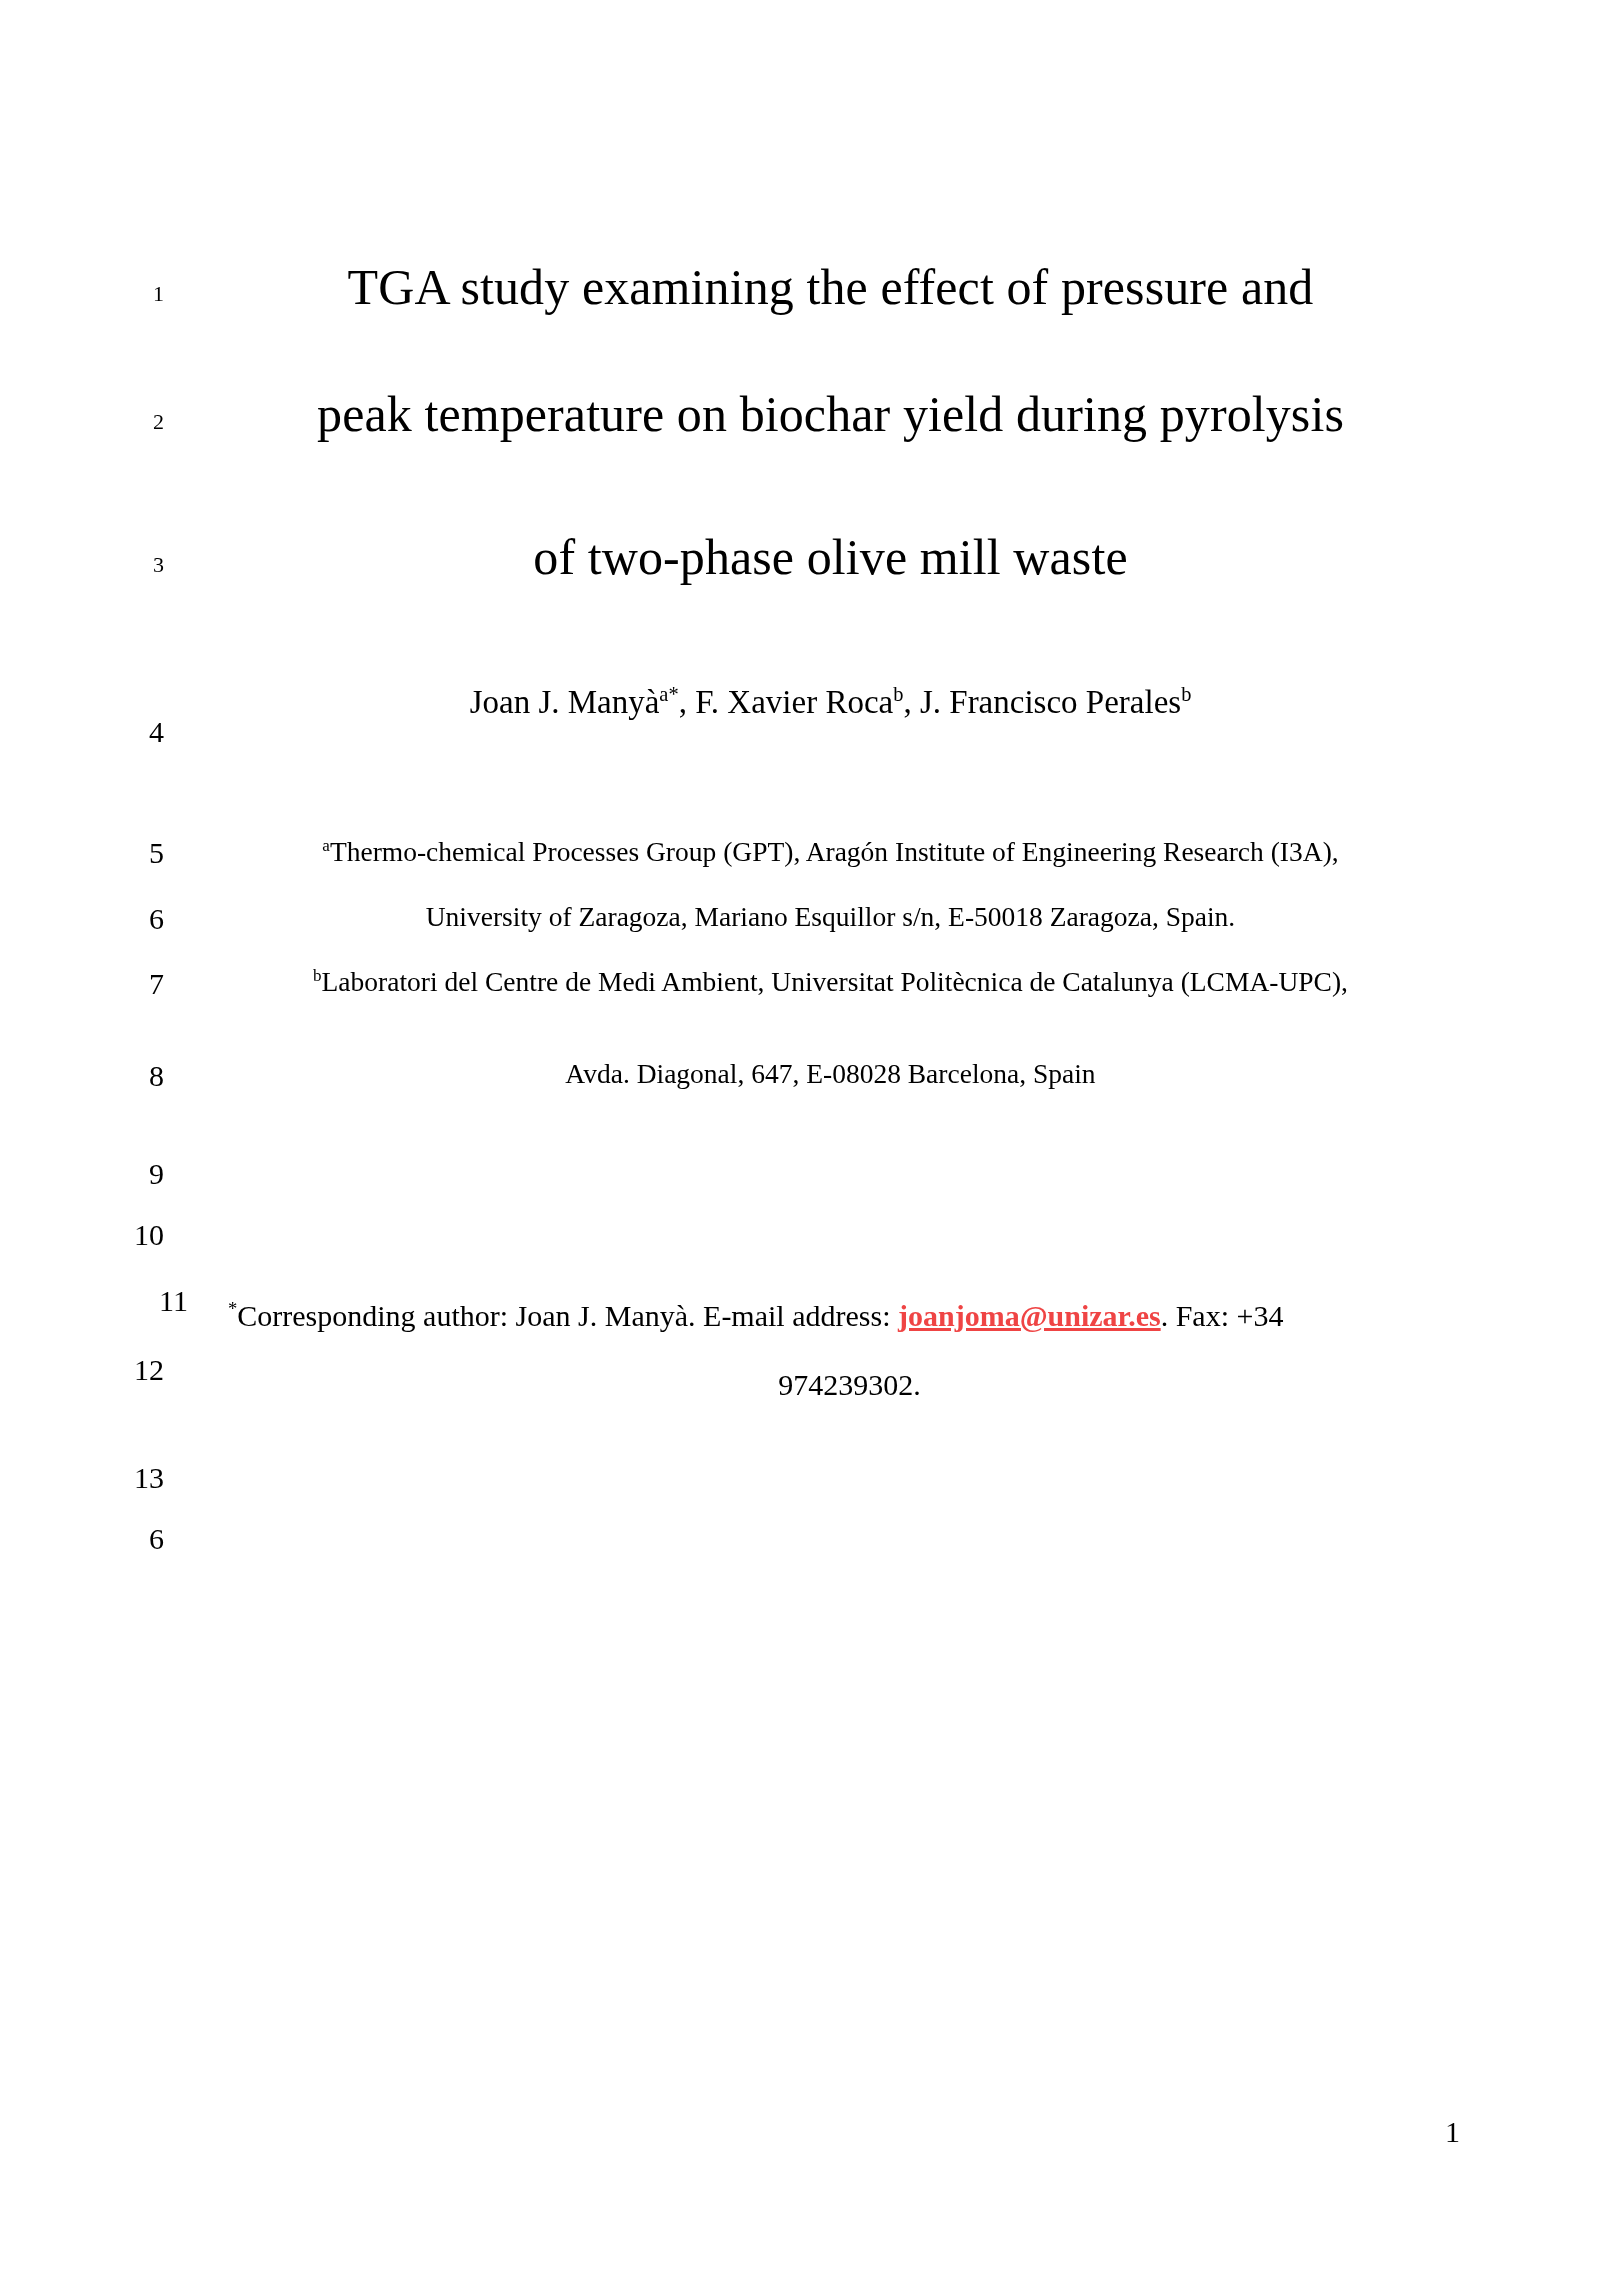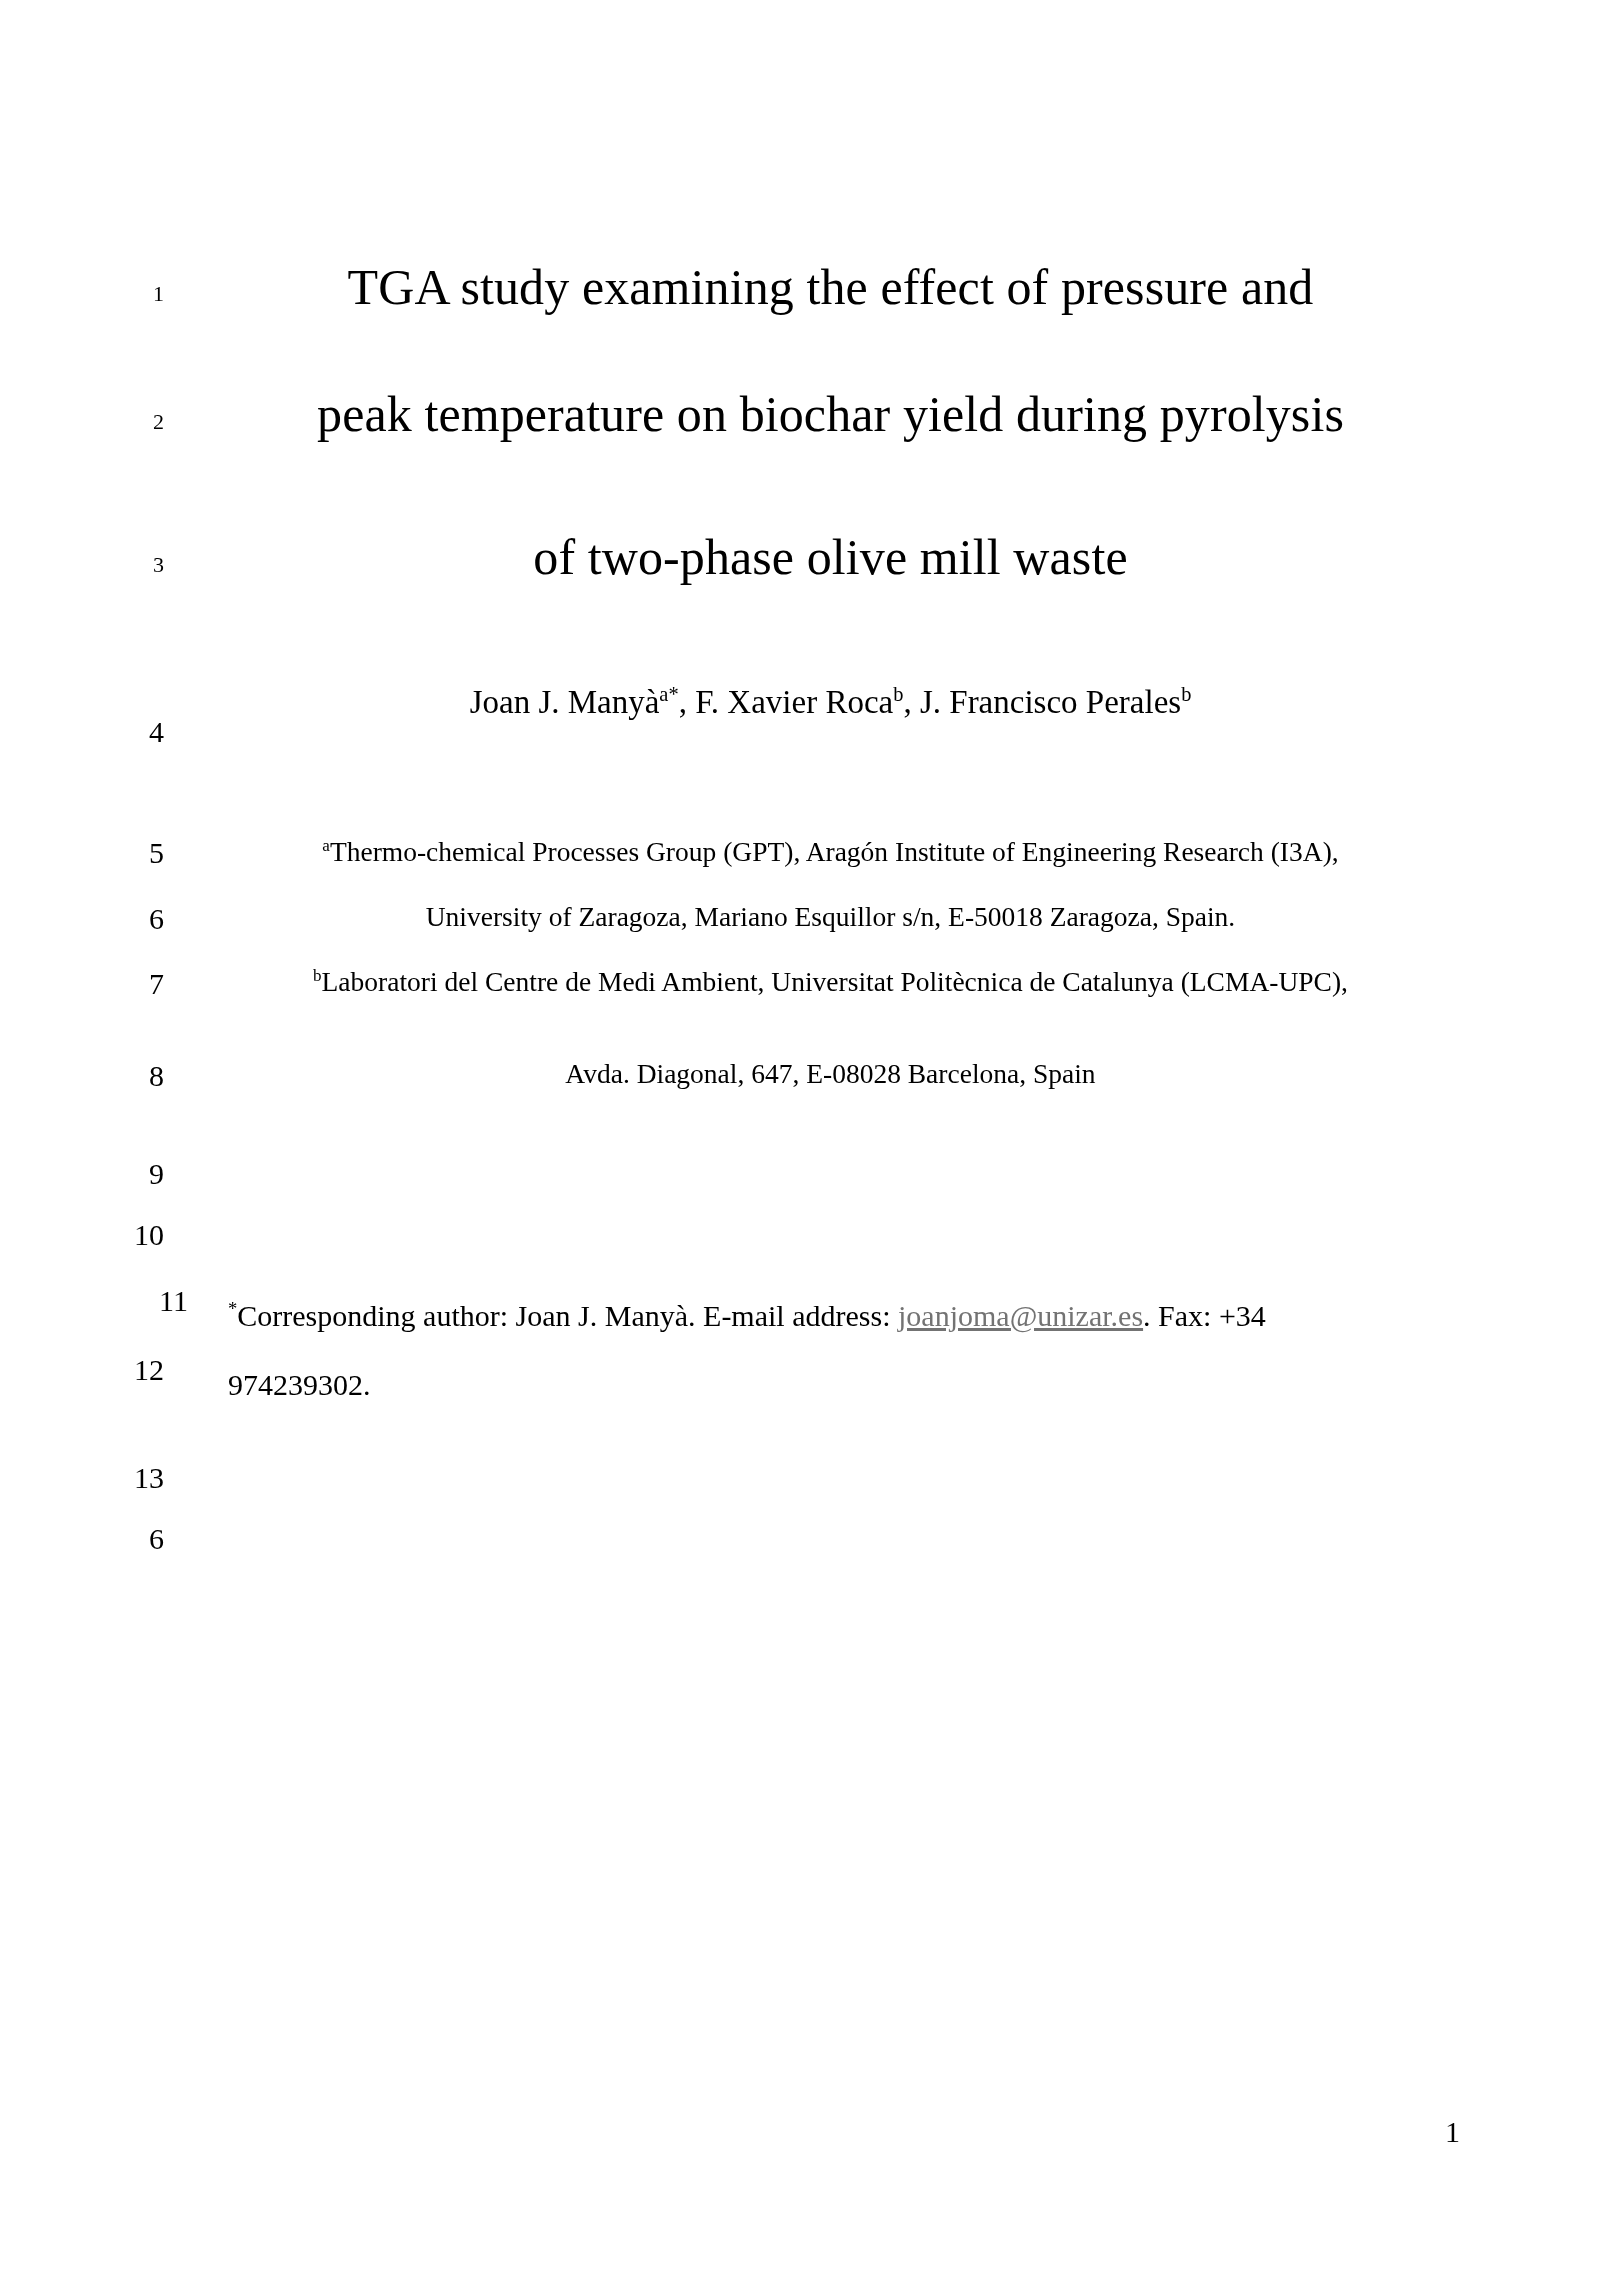--- a/index.html
+++ b/index.html
@@ -81,25 +81,26 @@
   .footnote-block {
     position: absolute;
     left: 228px;
     width: 1243px;
     font-size: 30px;
     line-height: 69px;
     text-align: justify;
     text-justify: inter-word;
   }
   .footnote-block p { margin: 0; }
-  .footnote-block p.last { text-align: left; }
+  .footnote-block p.last { text-align: center; }
 
   .email-link {
-    color: #737373;
+    color: #ef4444;
     text-decoration: underline;
+    font-weight: bold;
   }
 
   
   .page-number {
     position: absolute;
     left: 1400px;
     top: 2115px;
     width: 105px;
     text-align: center;
     font-size: 30px;

